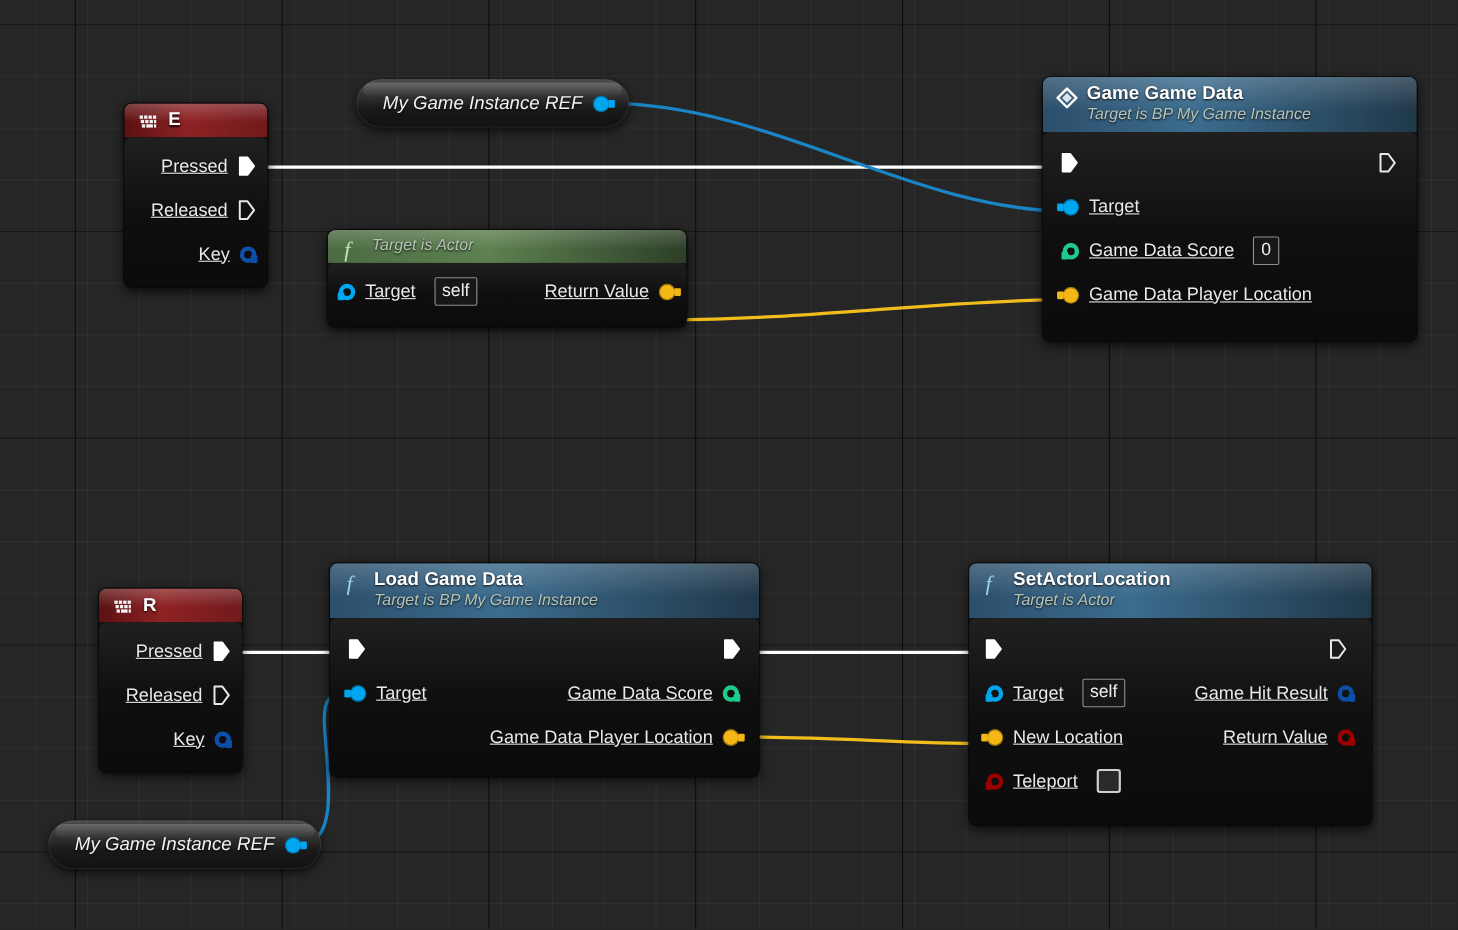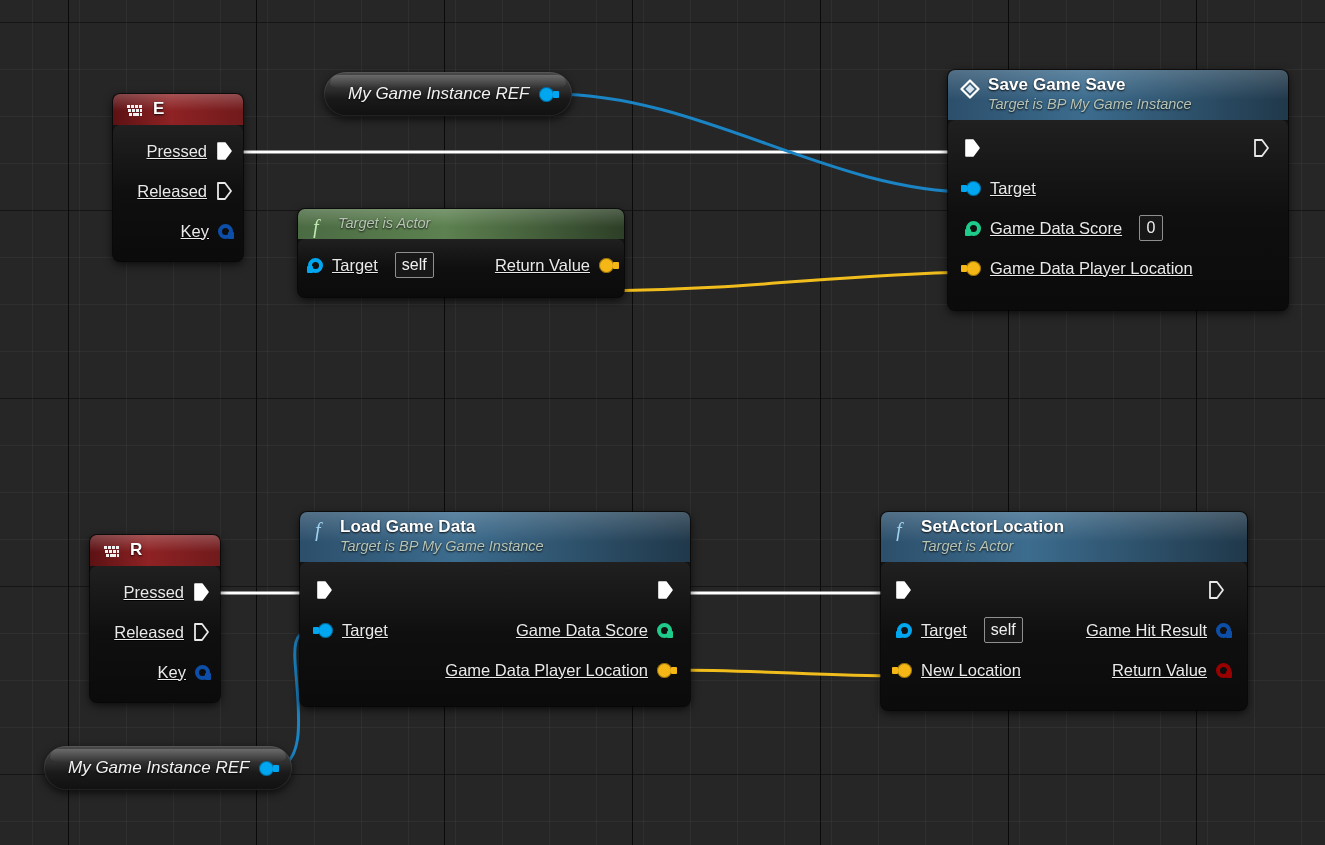--- a/index.html
+++ b/index.html
@@ -289,21 +289,21 @@
   </div>
 
   <div class="node" style="left:948px; top:70px; width:340px;">
     <div class="title blue has-icon" style="padding-bottom:8px;">
       <span class="ticon" style="top:9px;">
         <svg viewBox="0 0 20 20" width="20" height="20">
           <path d="M10 1.5 L18.5 10 L10 18.5 L1.5 10 Z" fill="none" stroke="#ffffff" stroke-width="2.2" stroke-linejoin="round"></path>
           <path d="M10 5.5 L14.5 10 L10 14.5 L5.5 10 Z" fill="#d8e4ee"></path>
         </svg>
       </span>
-      <div class="tname">Save Game Save</div>
+      <div class="tname">Game Game Data</div>
       <div class="tsub">Target is BP My Game Instance</div>
     </div>
     <div class="node-body" style="padding:8px 0 22px 0;">
       <div class="gloss"></div>
 
       <div class="row">
         <div class="in" style="padding-left:16px;">
           <svg class="exec" viewBox="0 0 17 20">
             <path d="M2 2 L9 2 L15 10 L9 18 L2 18 Z" fill="#ffffff" stroke="#ffffff" stroke-width="1.6" stroke-linejoin="round"></path>
           </svg>
@@ -476,20 +476,27 @@
           <span class="dot filled left-nub" style="background:#f5b715;"></span>
           <span class="pin-label">New Location</span>
         </div>
         <div class="out" style="padding-right:16px;">
           <span class="pin-label">Return Value</span>
           <span class="dot hollow right-nub" style="color:#9a0000; border-color:#9a0000;"></span>
         </div>
       </div>
 
 
+      <div class="row">
+        <div class="in" style="padding-left:16px;">
+          <span class="dot hollow left-nub" style="color:#9a0000; border-color:#9a0000;"></span>
+          <span class="pin-label">Teleport</span>
+          <span class="checkbox"></span>
+        </div>
+      </div>
     </div>
   </div>
 
   <div class="varnode" style="left:44px; top:746px; width:248px;">
     <div class="shine"></div>
     <span class="vlabel">My Game Instance REF</span>
     <span class="dot filled right-nub" style="background:#00a6f0;"></span>
   </div>
 
 </div>

